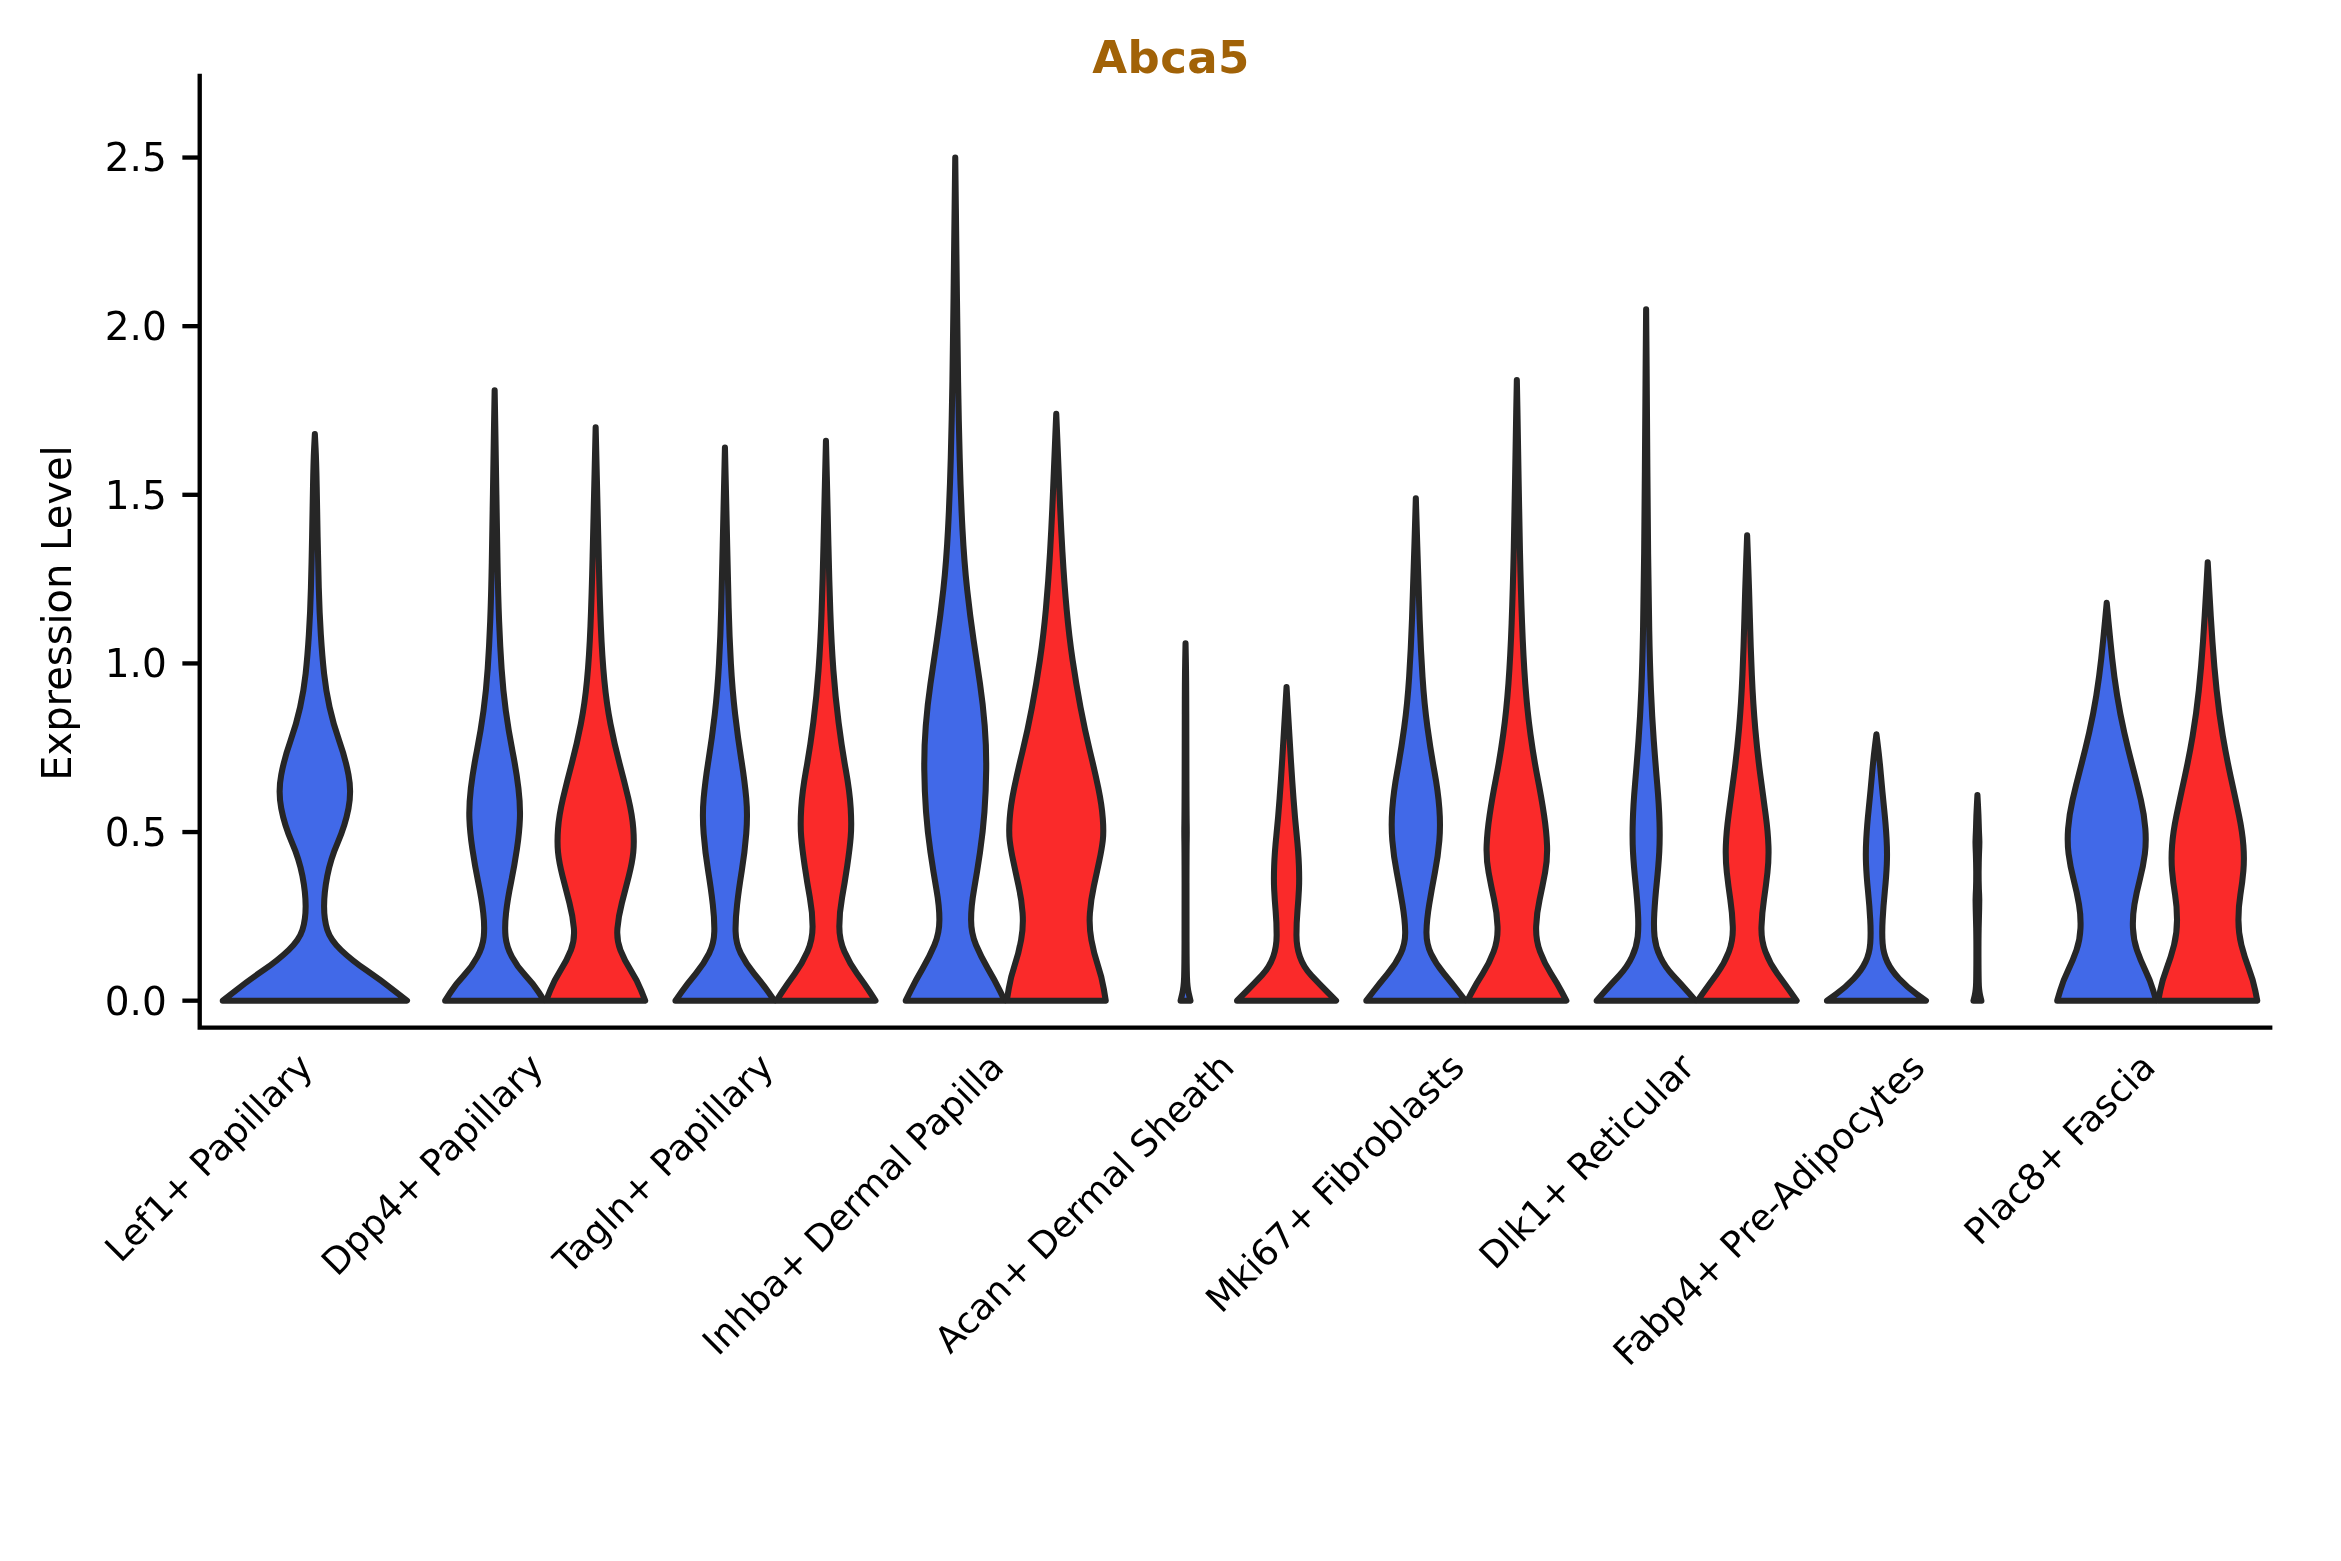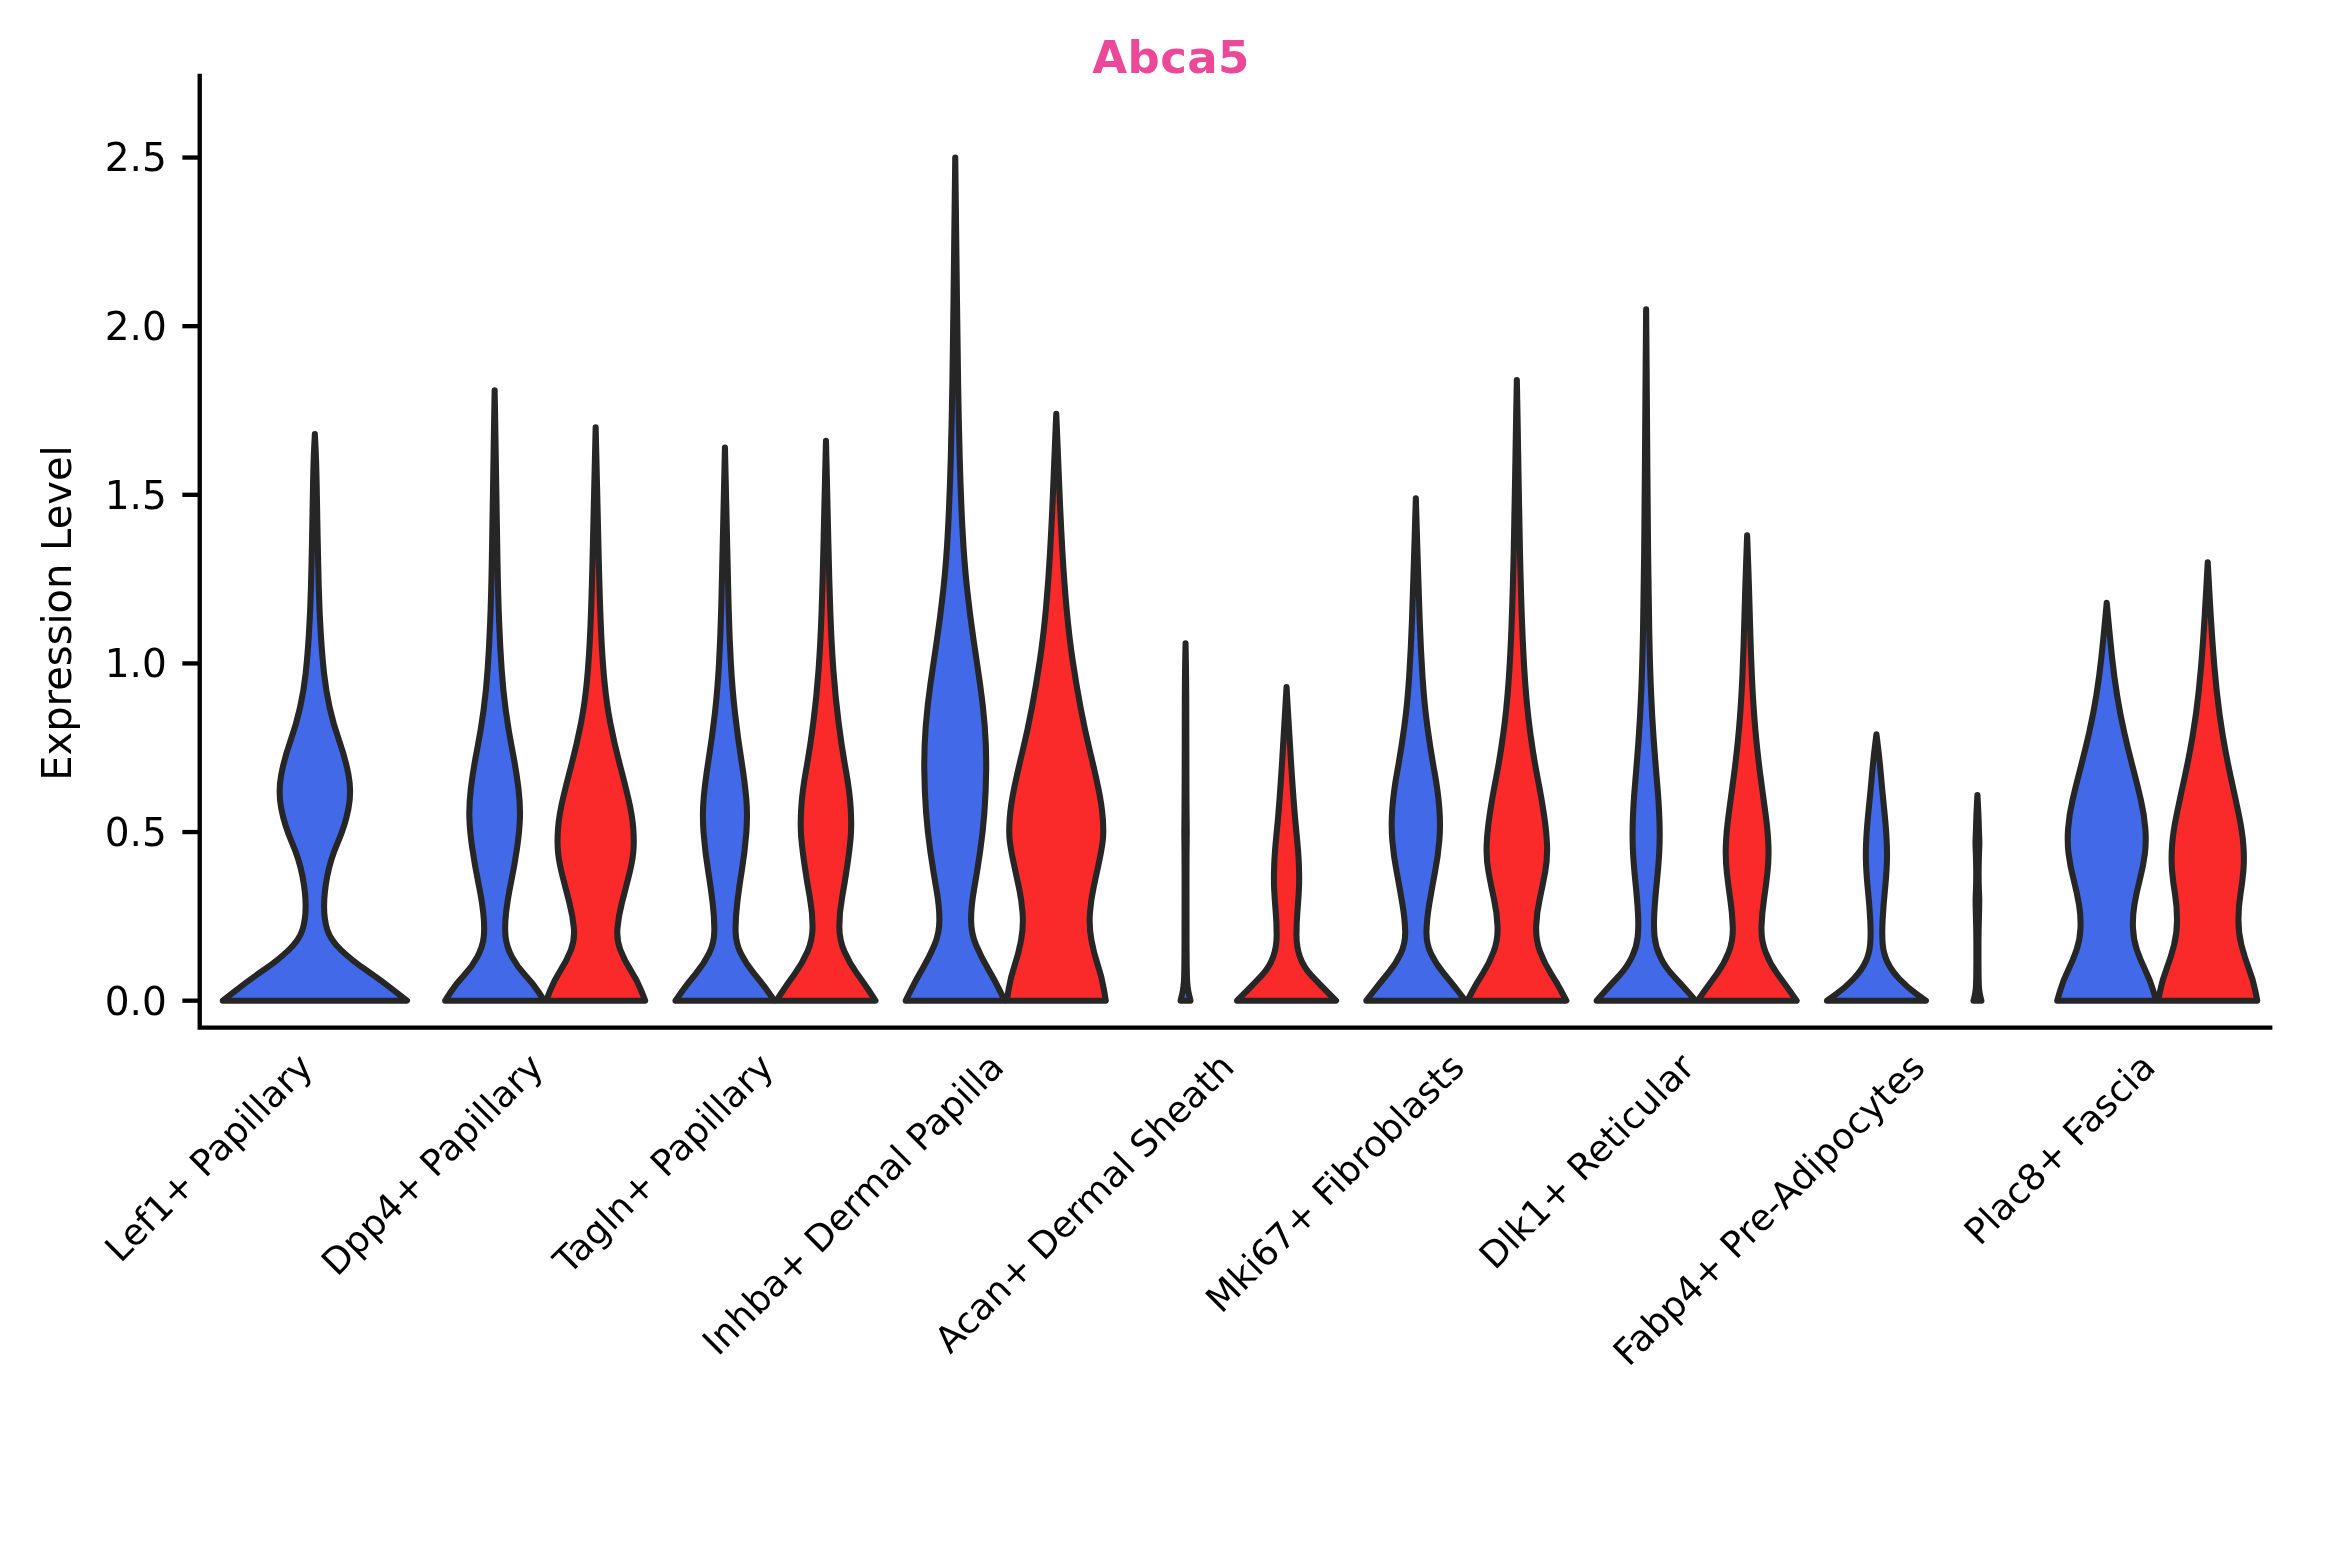--- a/index.html
+++ b/index.html
@@ -1,20 +1,20 @@
 <!DOCTYPE html>
 <html style="font-size:14px"><head>
 <meta charset="utf-8">
 <style>
   html,body{margin:0;padding:0;background:#ffffff;}
   body{width:2342px;height:1561px;font-family:"DejaVu Sans",sans-serif;overflow:hidden;}
   #stage{position:relative;width:2342px;height:1561px;background:#ffffff;}
   #plot-title{
     position:absolute;left:0;top:31px;width:2342px;text-align:center;
-    font-size:45px;font-weight:bold;color:#ec4899;letter-spacing:0.4px;
+    font-size:45px;font-weight:bold;color:#a16207;letter-spacing:0.4px;
     font-family:"DejaVu Sans",sans-serif;
   }
   #ylabel{
     position:absolute;left:-186px;top:calc(50% - 191px);
     width:486px;text-align:center;
     transform:rotate(-90deg);transform-origin:center center;
     font-size:40px;color:#000;font-family:"DejaVu Sans",sans-serif;
   }
   svg#chart{position:absolute;left:0;top:0;}
   .ytick-label{font-size:45px;fill:#000;font-family:"DejaVu Sans",sans-serif;text-anchor:end;}

